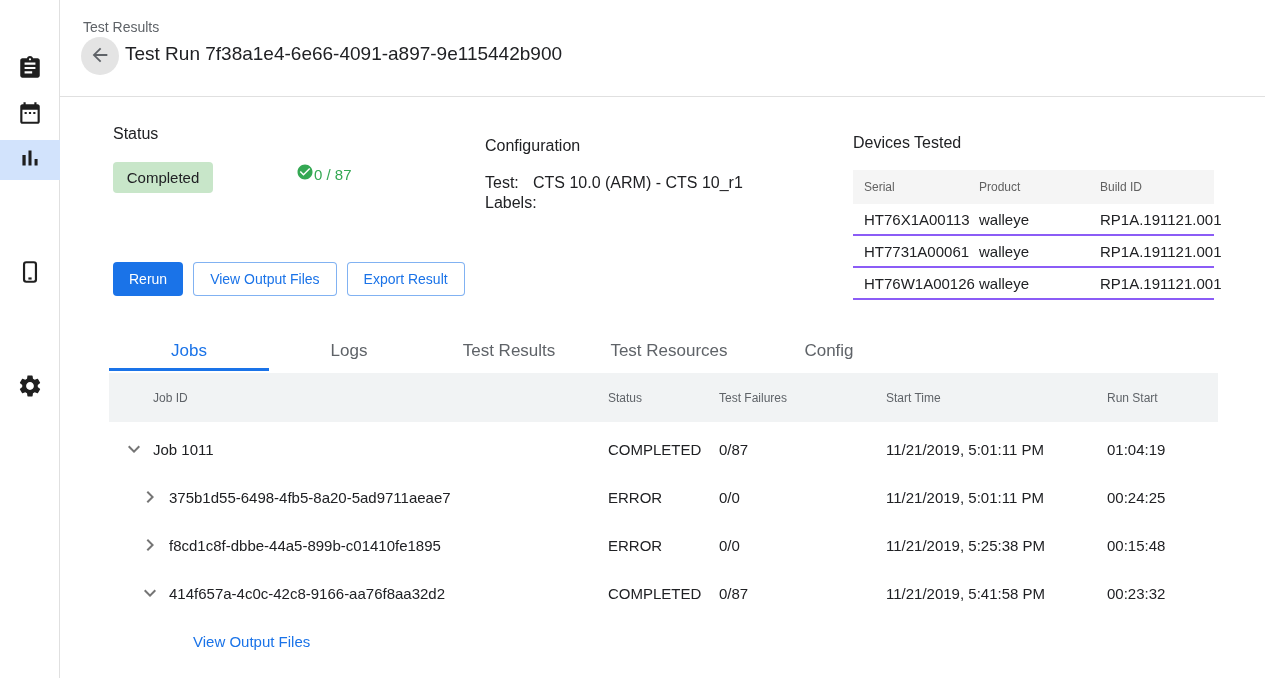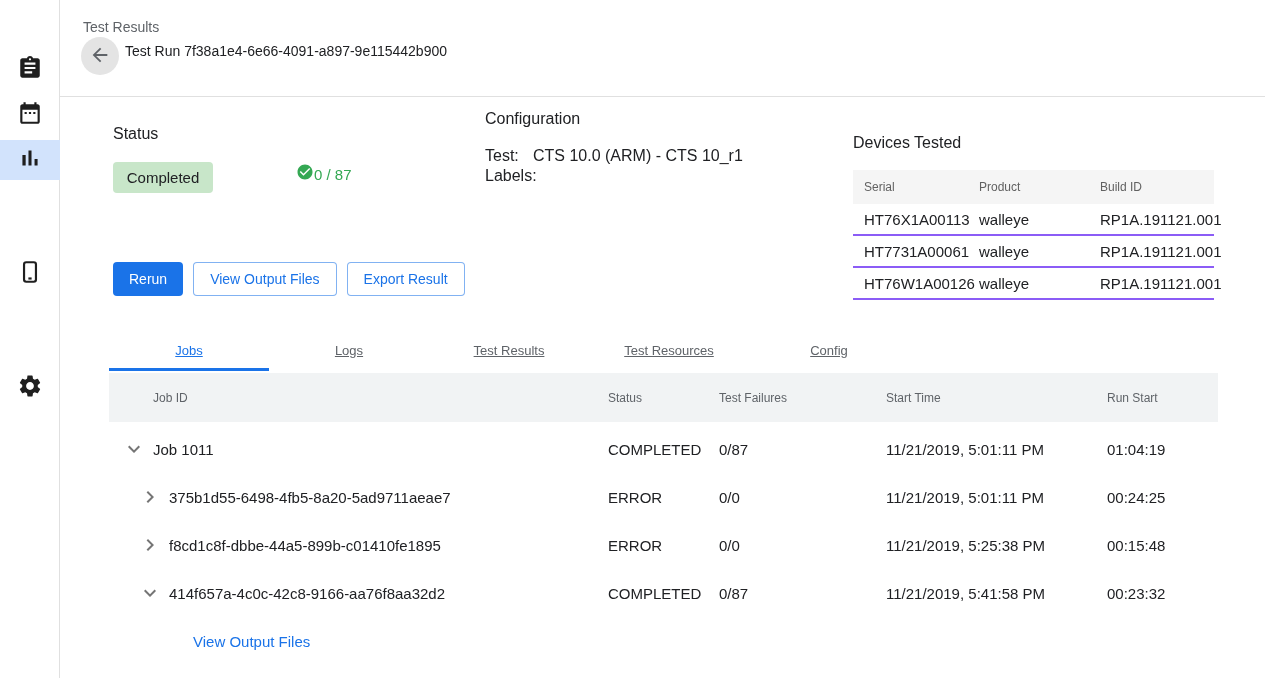--- a/index.html
+++ b/index.html
@@ -11,55 +11,55 @@
   .sidebar { position:absolute; left:0; top:0; width:60px; height:678px; background:#fff; border-right:1px solid #e0e0e0; }
   .side-item { position:absolute; left:0; width:60px; height:40px; display:flex; align-items:center; justify-content:center; color:#1f1f1f; cursor:pointer; }
   .side-item.selected { background:#d2e3fc; }
   .side-item svg { width:26px; height:26px; }
 
   
   .topbar { position:absolute; left:60px; top:0; right:0; height:97px; background:#fff; border-bottom:1px solid #e0e0e0; }
   .breadcrumb { position:absolute; left:23px; top:19px; font-size:14px; color:#5f6368; }
   .back-btn { position:absolute; left:21px; top:37px; width:38px; height:38px; border-radius:50%; background:#e4e4e4; border:none; display:flex; align-items:center; justify-content:center; cursor:pointer; }
   .back-btn svg { width:22px; height:22px; }
-  .page-title { position:absolute; left:65px; top:43px; font-size:14px; font-weight:400; color:#202124; white-space:nowrap; }
+  .page-title { position:absolute; left:65px; top:43px; font-size:19px; font-weight:400; color:#202124; white-space:nowrap; }
 
   
   .section-heading { font-size:16px; line-height:19px; font-weight:400; color:#202124; }
 
   
   .status-col { position:absolute; left:113px; top:124px; width:360px; }
   .badge { margin-top:19px; width:100px; height:31px; background:#c8e6c9; border-radius:4px; display:flex; align-items:center; justify-content:center; font-size:15px; color:#202124; }
   .status-result { position:absolute; left:183px; top:39px; display:flex; align-items:center; }
   .status-result svg { width:18px; height:18px; }
   .status-count { font-size:15px; font-weight:500; color:#34a853; }
 
   
-  .config-col { position:absolute; left:485px; top:109px; width:340px; }
+  .config-col { position:absolute; left:485px; top:136px; width:340px; }
   .config-rows { margin-top:18px; }
   .config-row { display:flex; font-size:16px; line-height:20px; color:#202124; }
   .config-label { width:48px; flex:none; }
 
   
   .devices-col { position:absolute; left:853px; top:133px; width:361px; }
   .dev-table { margin-top:18px; width:361px; }
   .dev-head { display:grid; grid-template-columns:126px 121px 114px; height:34px; align-items:center; background:#f5f5f5; font-size:12px; color:#616161; }
   .dev-head > div:first-child { padding-left:11px; }
   .dev-row { display:grid; grid-template-columns:126px 121px 114px; height:32px; align-items:center; font-size:15px; color:#202124; border-bottom:2px solid #8b5cf6; }
   .dev-row > div:first-child { padding-left:11px; }
 
   
   .actions { position:absolute; left:113px; top:262px; display:flex; gap:10px; }
   .btn { height:34px; border-radius:4px; font-size:14px; font-family:"Liberation Sans", sans-serif; cursor:pointer; padding:4px 16px; }
   .btn-primary { background:#1a73e8; color:#fff; border:none; }
   .btn-stroked { background:#fff; color:#1a73e8; border:1px solid rgba(26,115,232,.55); }
 
   
   .tabs { position:absolute; left:109px; top:330px; display:flex; }
-  .tab { width:160px; height:41px; display:flex; align-items:center; justify-content:center; font-size:13px; color:#5f6368; cursor:pointer; position:relative;text-decoration:underline; }
+  .tab { width:160px; height:41px; display:flex; align-items:center; justify-content:center; font-size:17px; color:#5f6368; cursor:pointer; position:relative; }
   .tab.active { color:#1a73e8; font-weight:500; }
   .tab.active::after { content:""; position:absolute; left:0; right:0; bottom:0; height:3px; background:#1a73e8; }
 
   
   .jobs { position:absolute; left:109px; top:373px; width:1109px; }
   .jobs-head { display:grid; grid-template-columns:499px 111px 167px 221px 1fr; height:49px; align-items:center; background:#f1f3f4; font-size:12px; color:#5f6368; }
   .jobs-head > div:first-child { padding-left:44px; }
   .jobs-rows { margin-top:3px; }
   .job-row { display:grid; grid-template-columns:499px 111px 167px 221px 1fr; height:48px; align-items:center; font-size:15px; color:#202124; }
   .job-id-cell { display:flex; align-items:center; }

